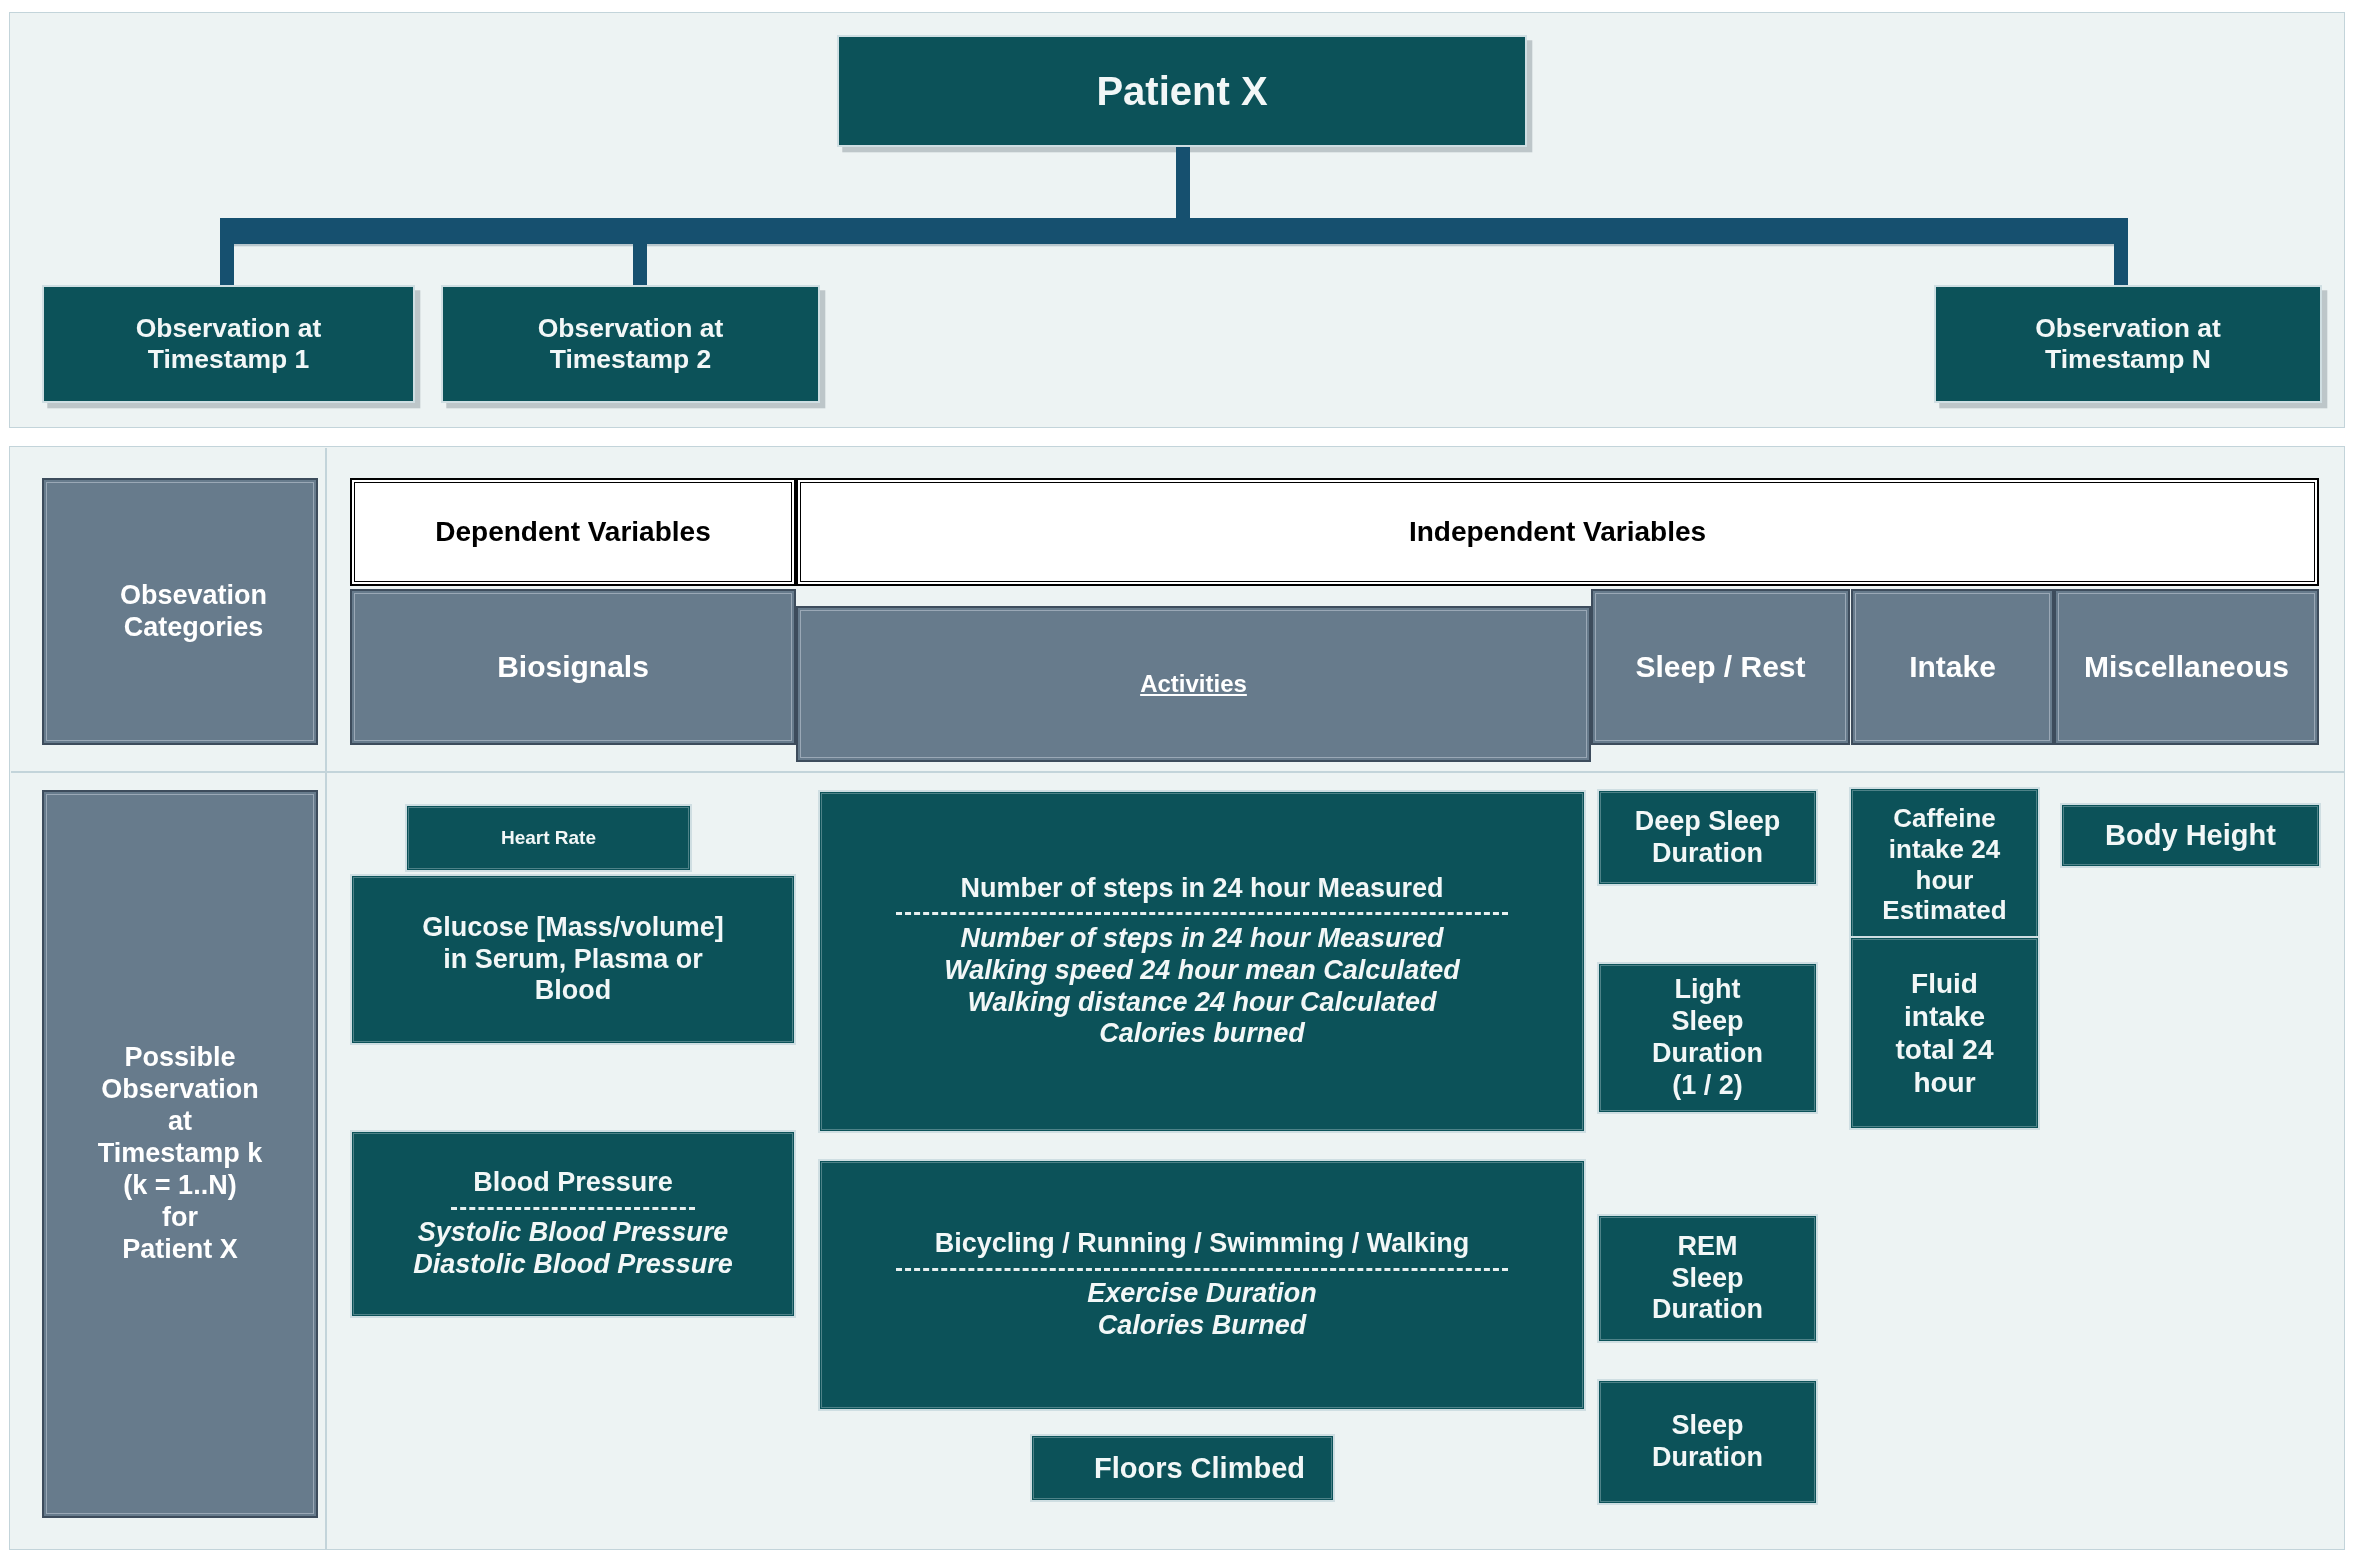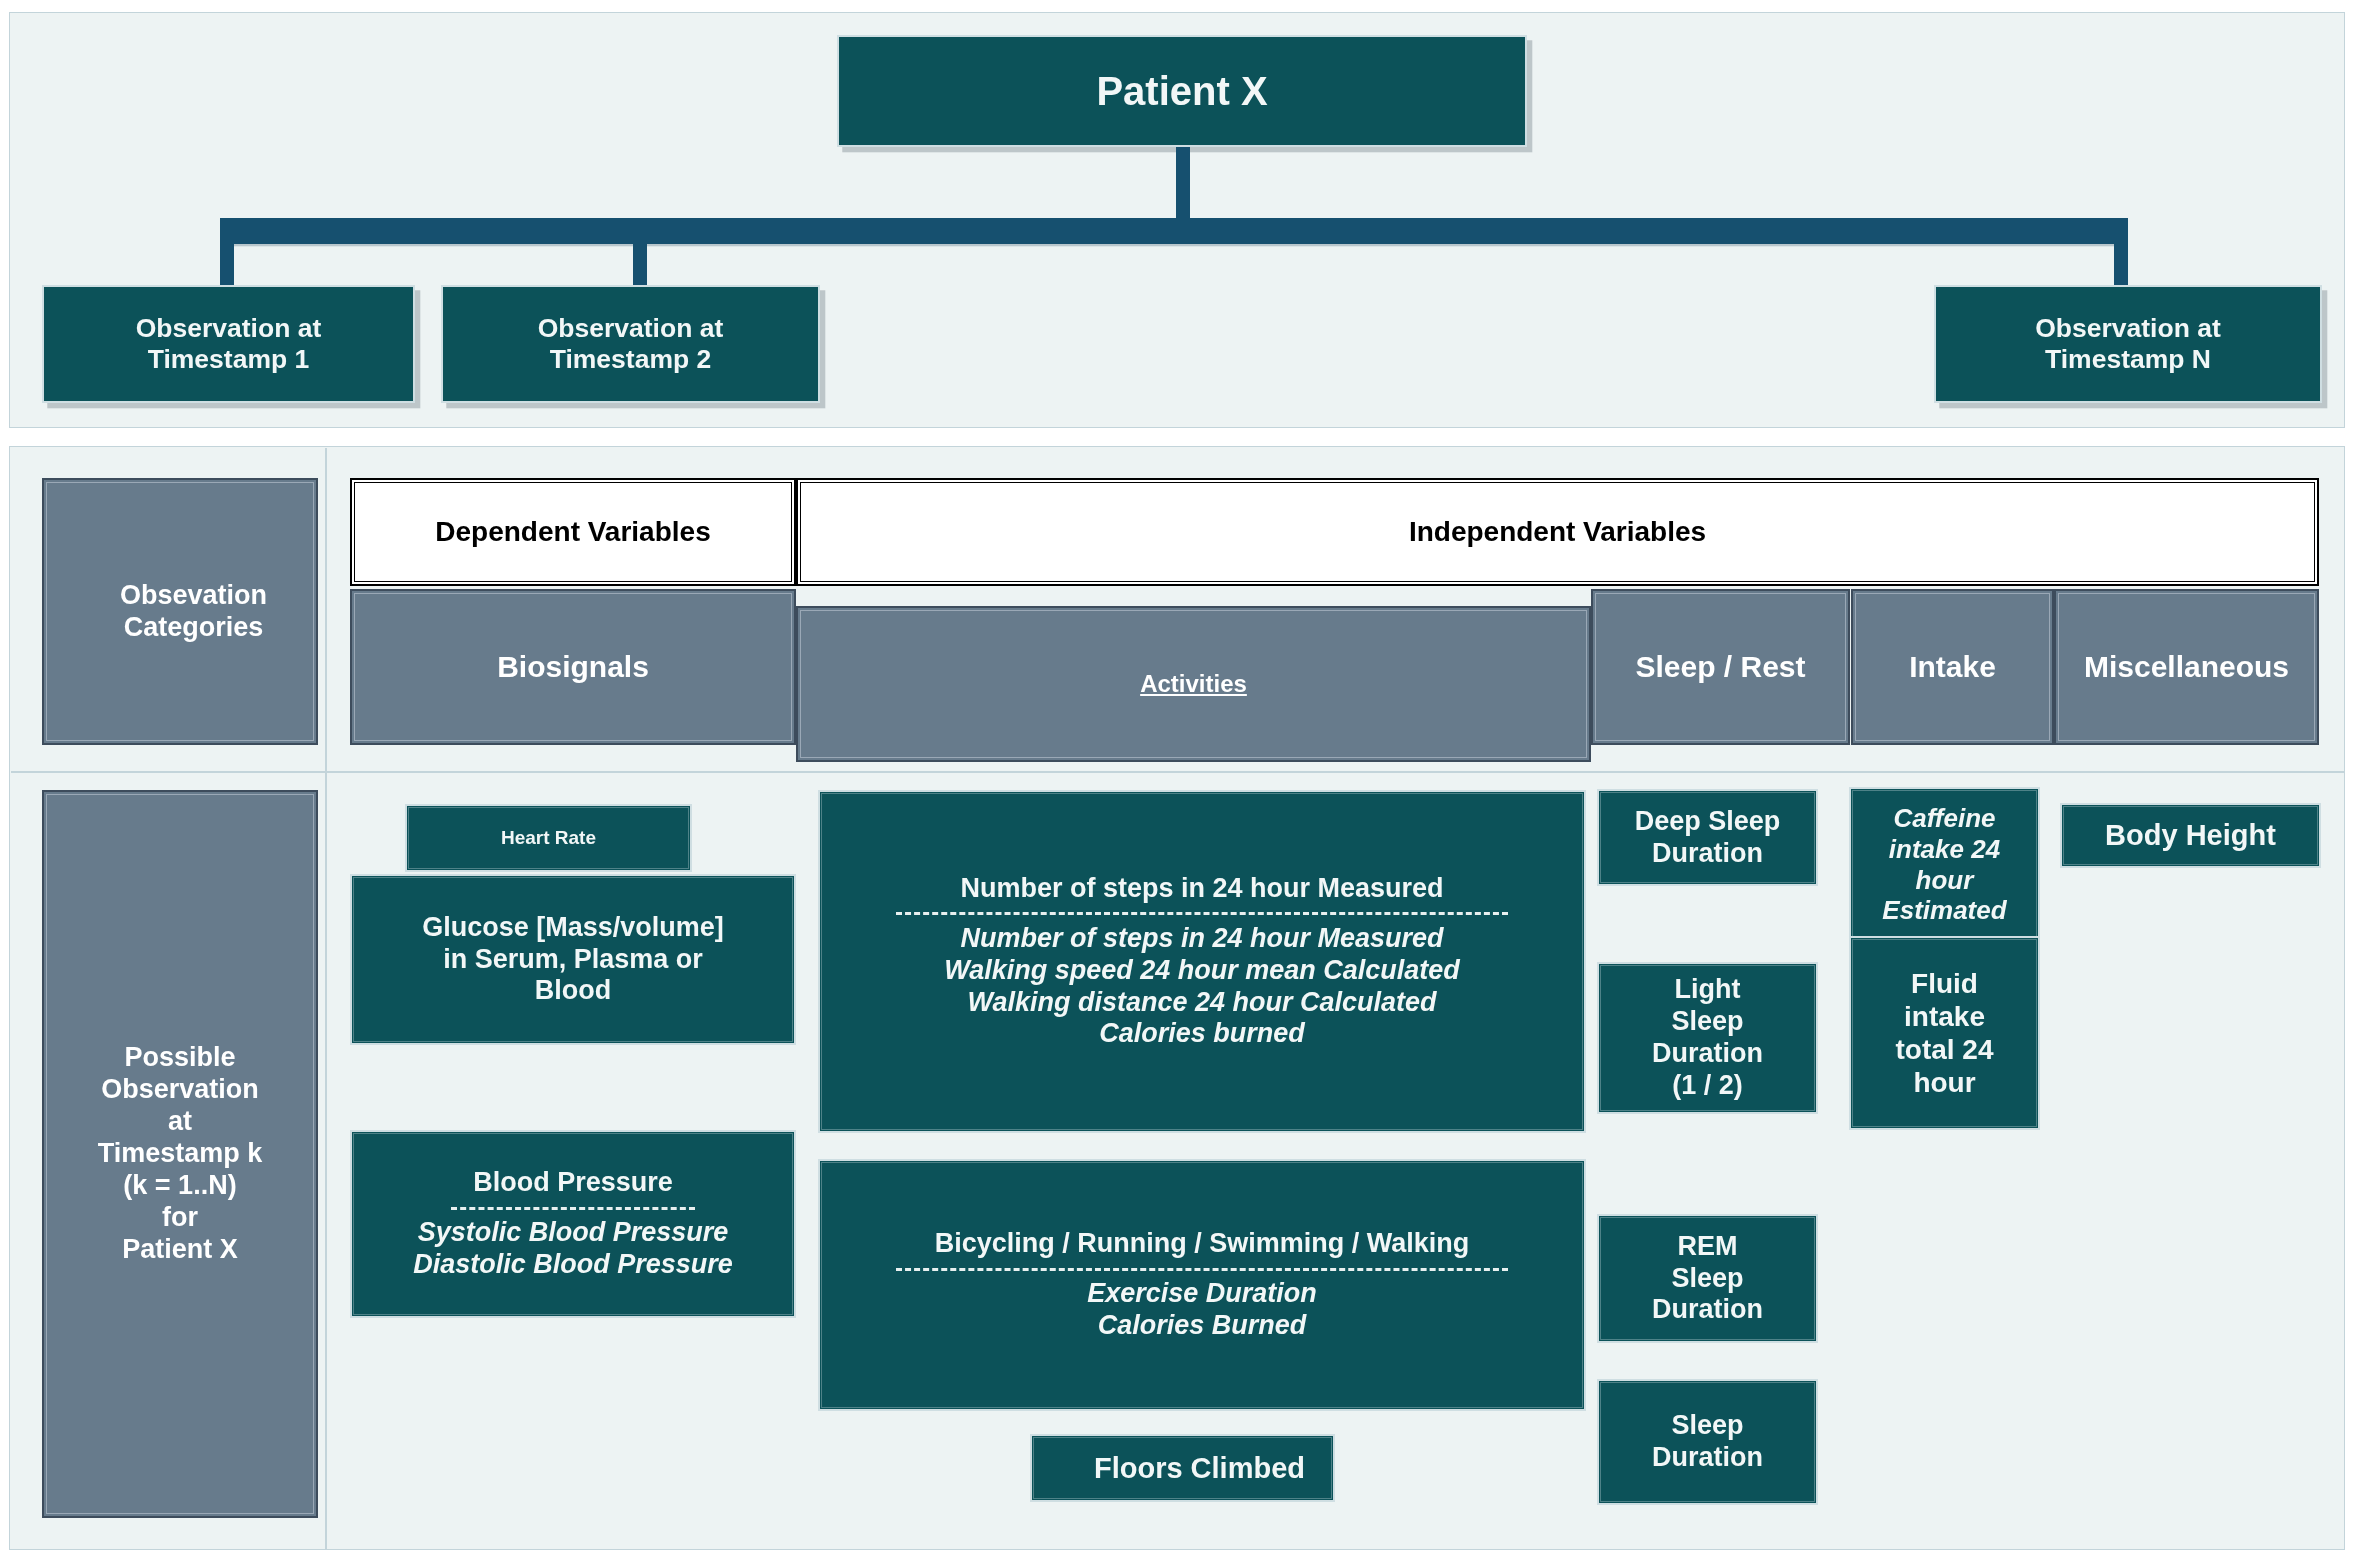--- a/index.html
+++ b/index.html
@@ -242,21 +242,21 @@
     </span>
   </div>
 
   <div class="teal inner noshadow" style="left:1597px;top:1379px;width:221px;height:126px;font-size:27px;">
     <span class="stack">
       <span class="ln">Sleep</span>
       <span class="ln">Duration</span>
     </span>
   </div>
 
-  <div class="teal inner noshadow" style="left:1849px;top:787px;width:191px;height:155px;font-size:26px;font-style:italic;">
+  <div class="teal inner noshadow" style="left:1849px;top:787px;width:191px;height:155px;font-size:26px;">
     <span class="stack">
       <span class="ln">Caffeine</span>
       <span class="ln">intake 24</span>
       <span class="ln">hour</span>
       <span class="ln">Estimated</span>
     </span>
   </div>
 
   <div class="teal inner noshadow" style="left:1849px;top:936px;width:191px;height:194px;font-size:28px;">
     <span class="stack">

